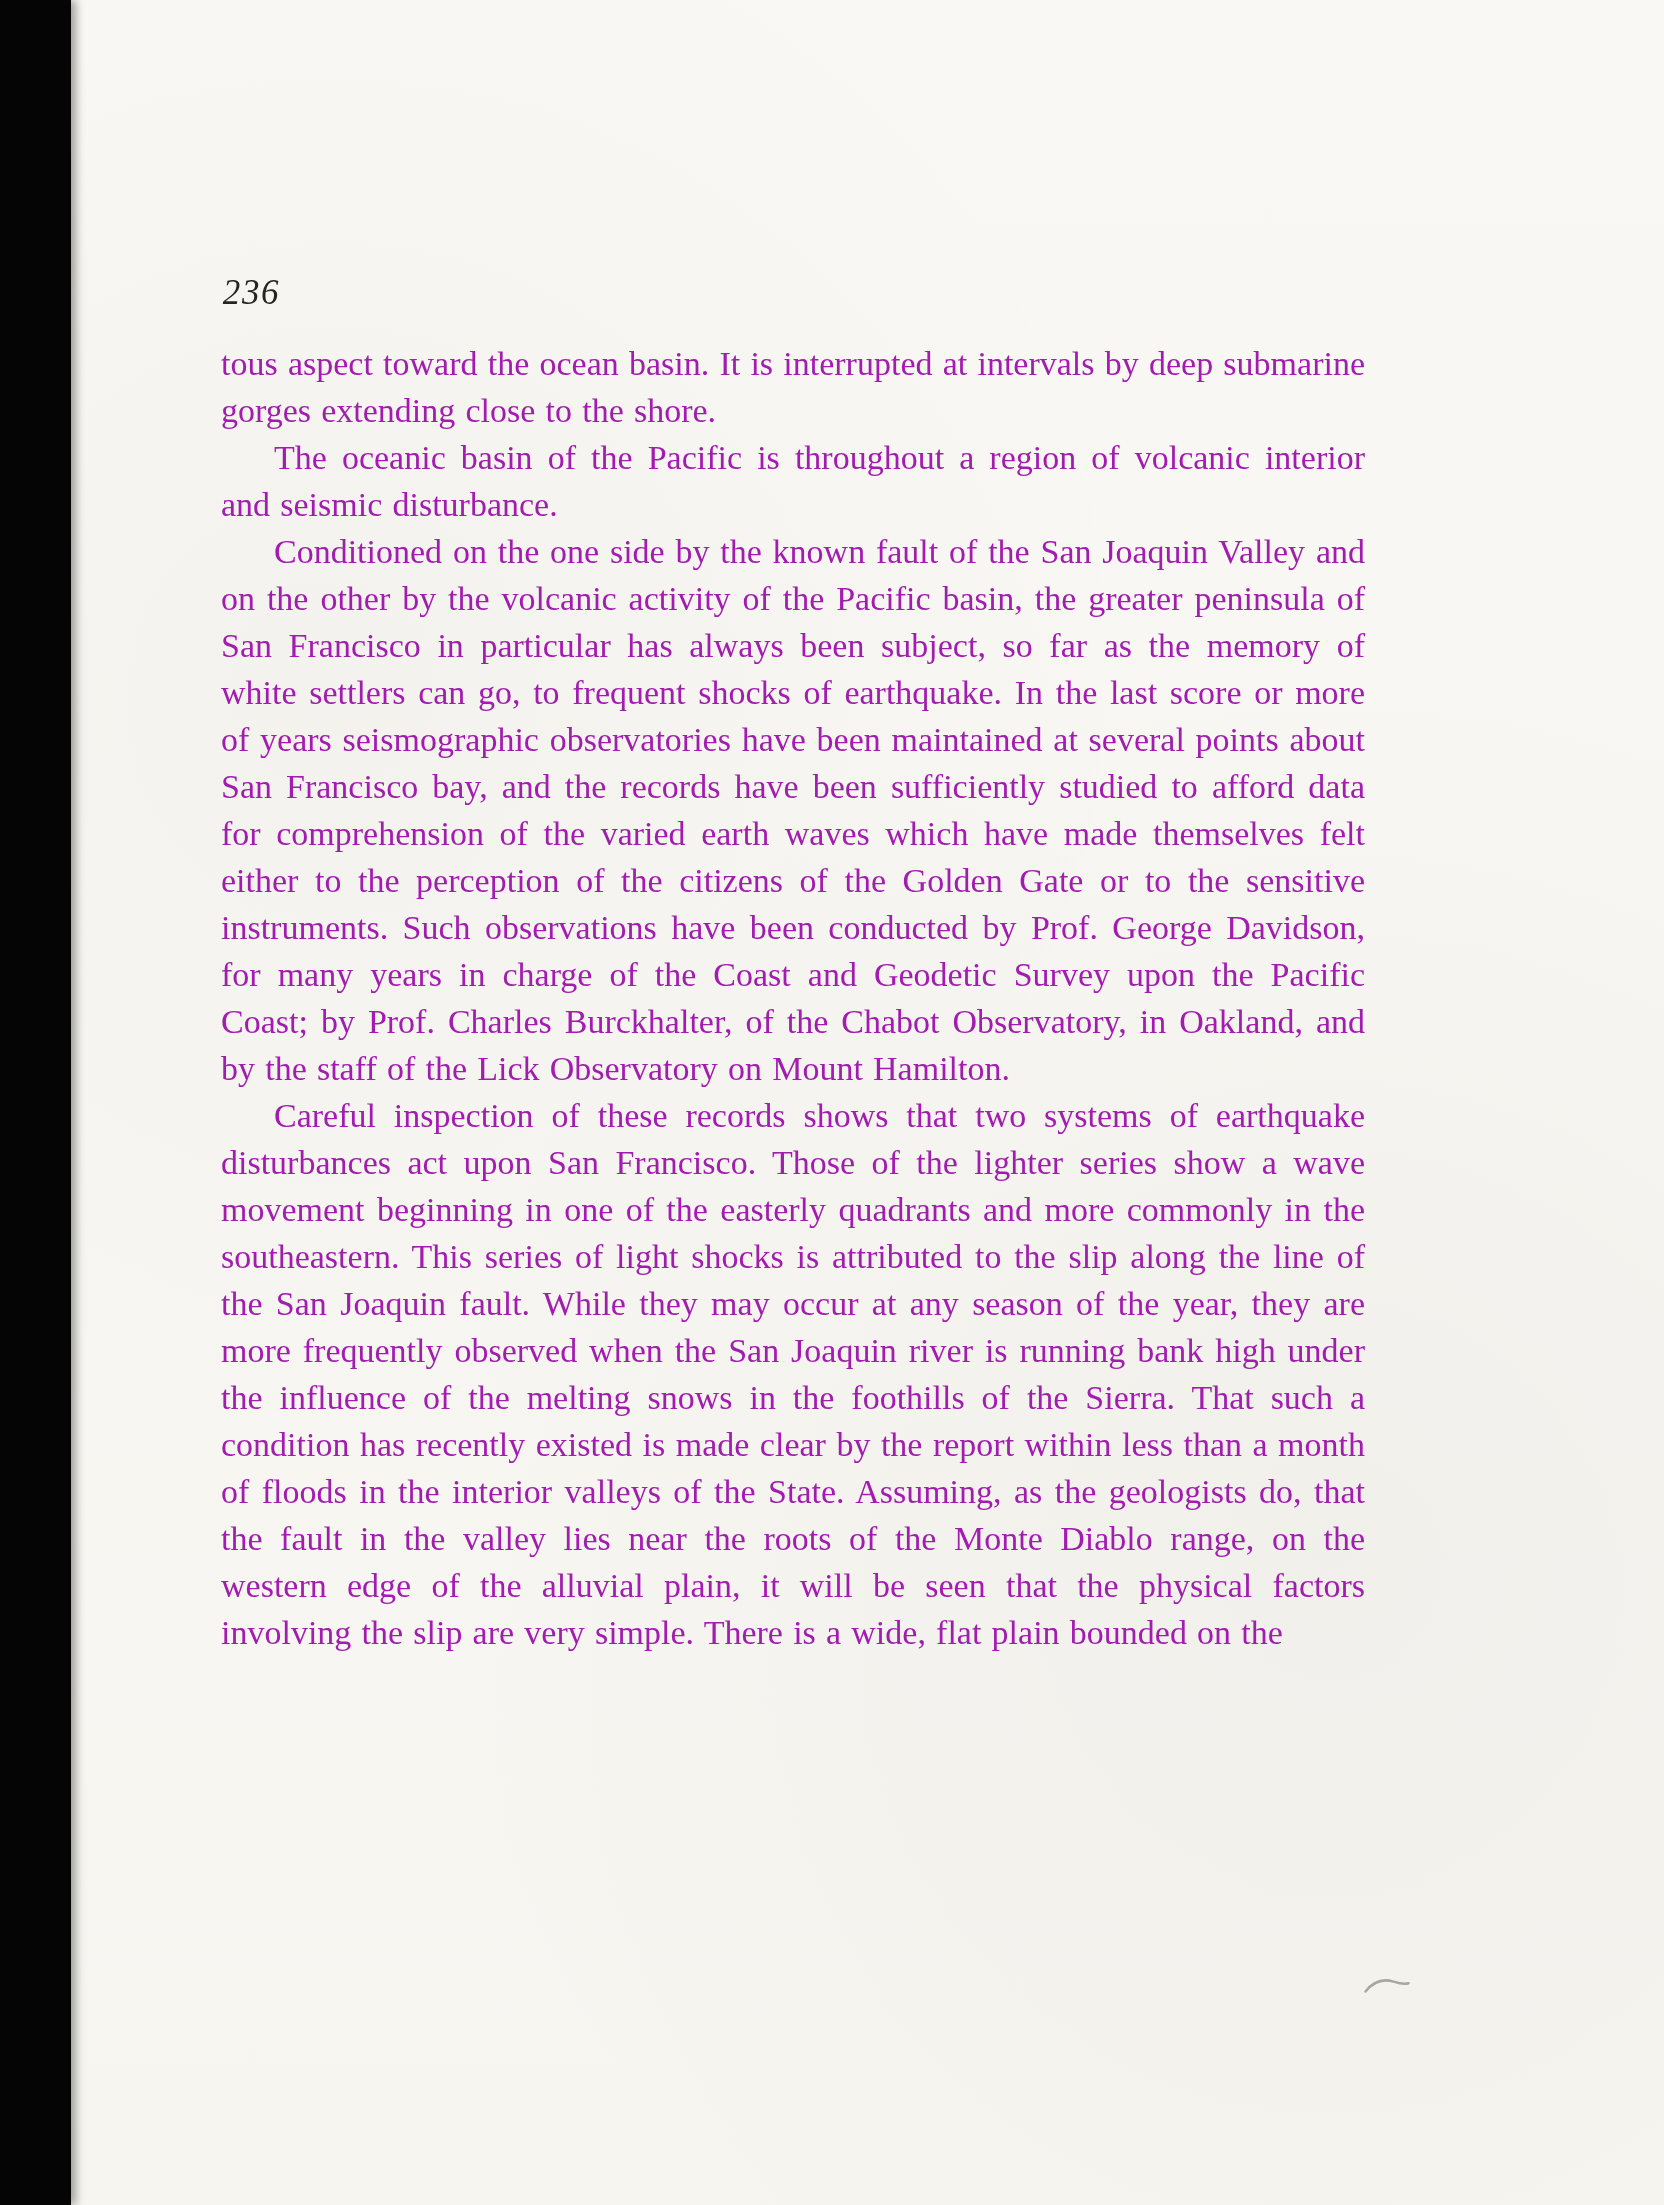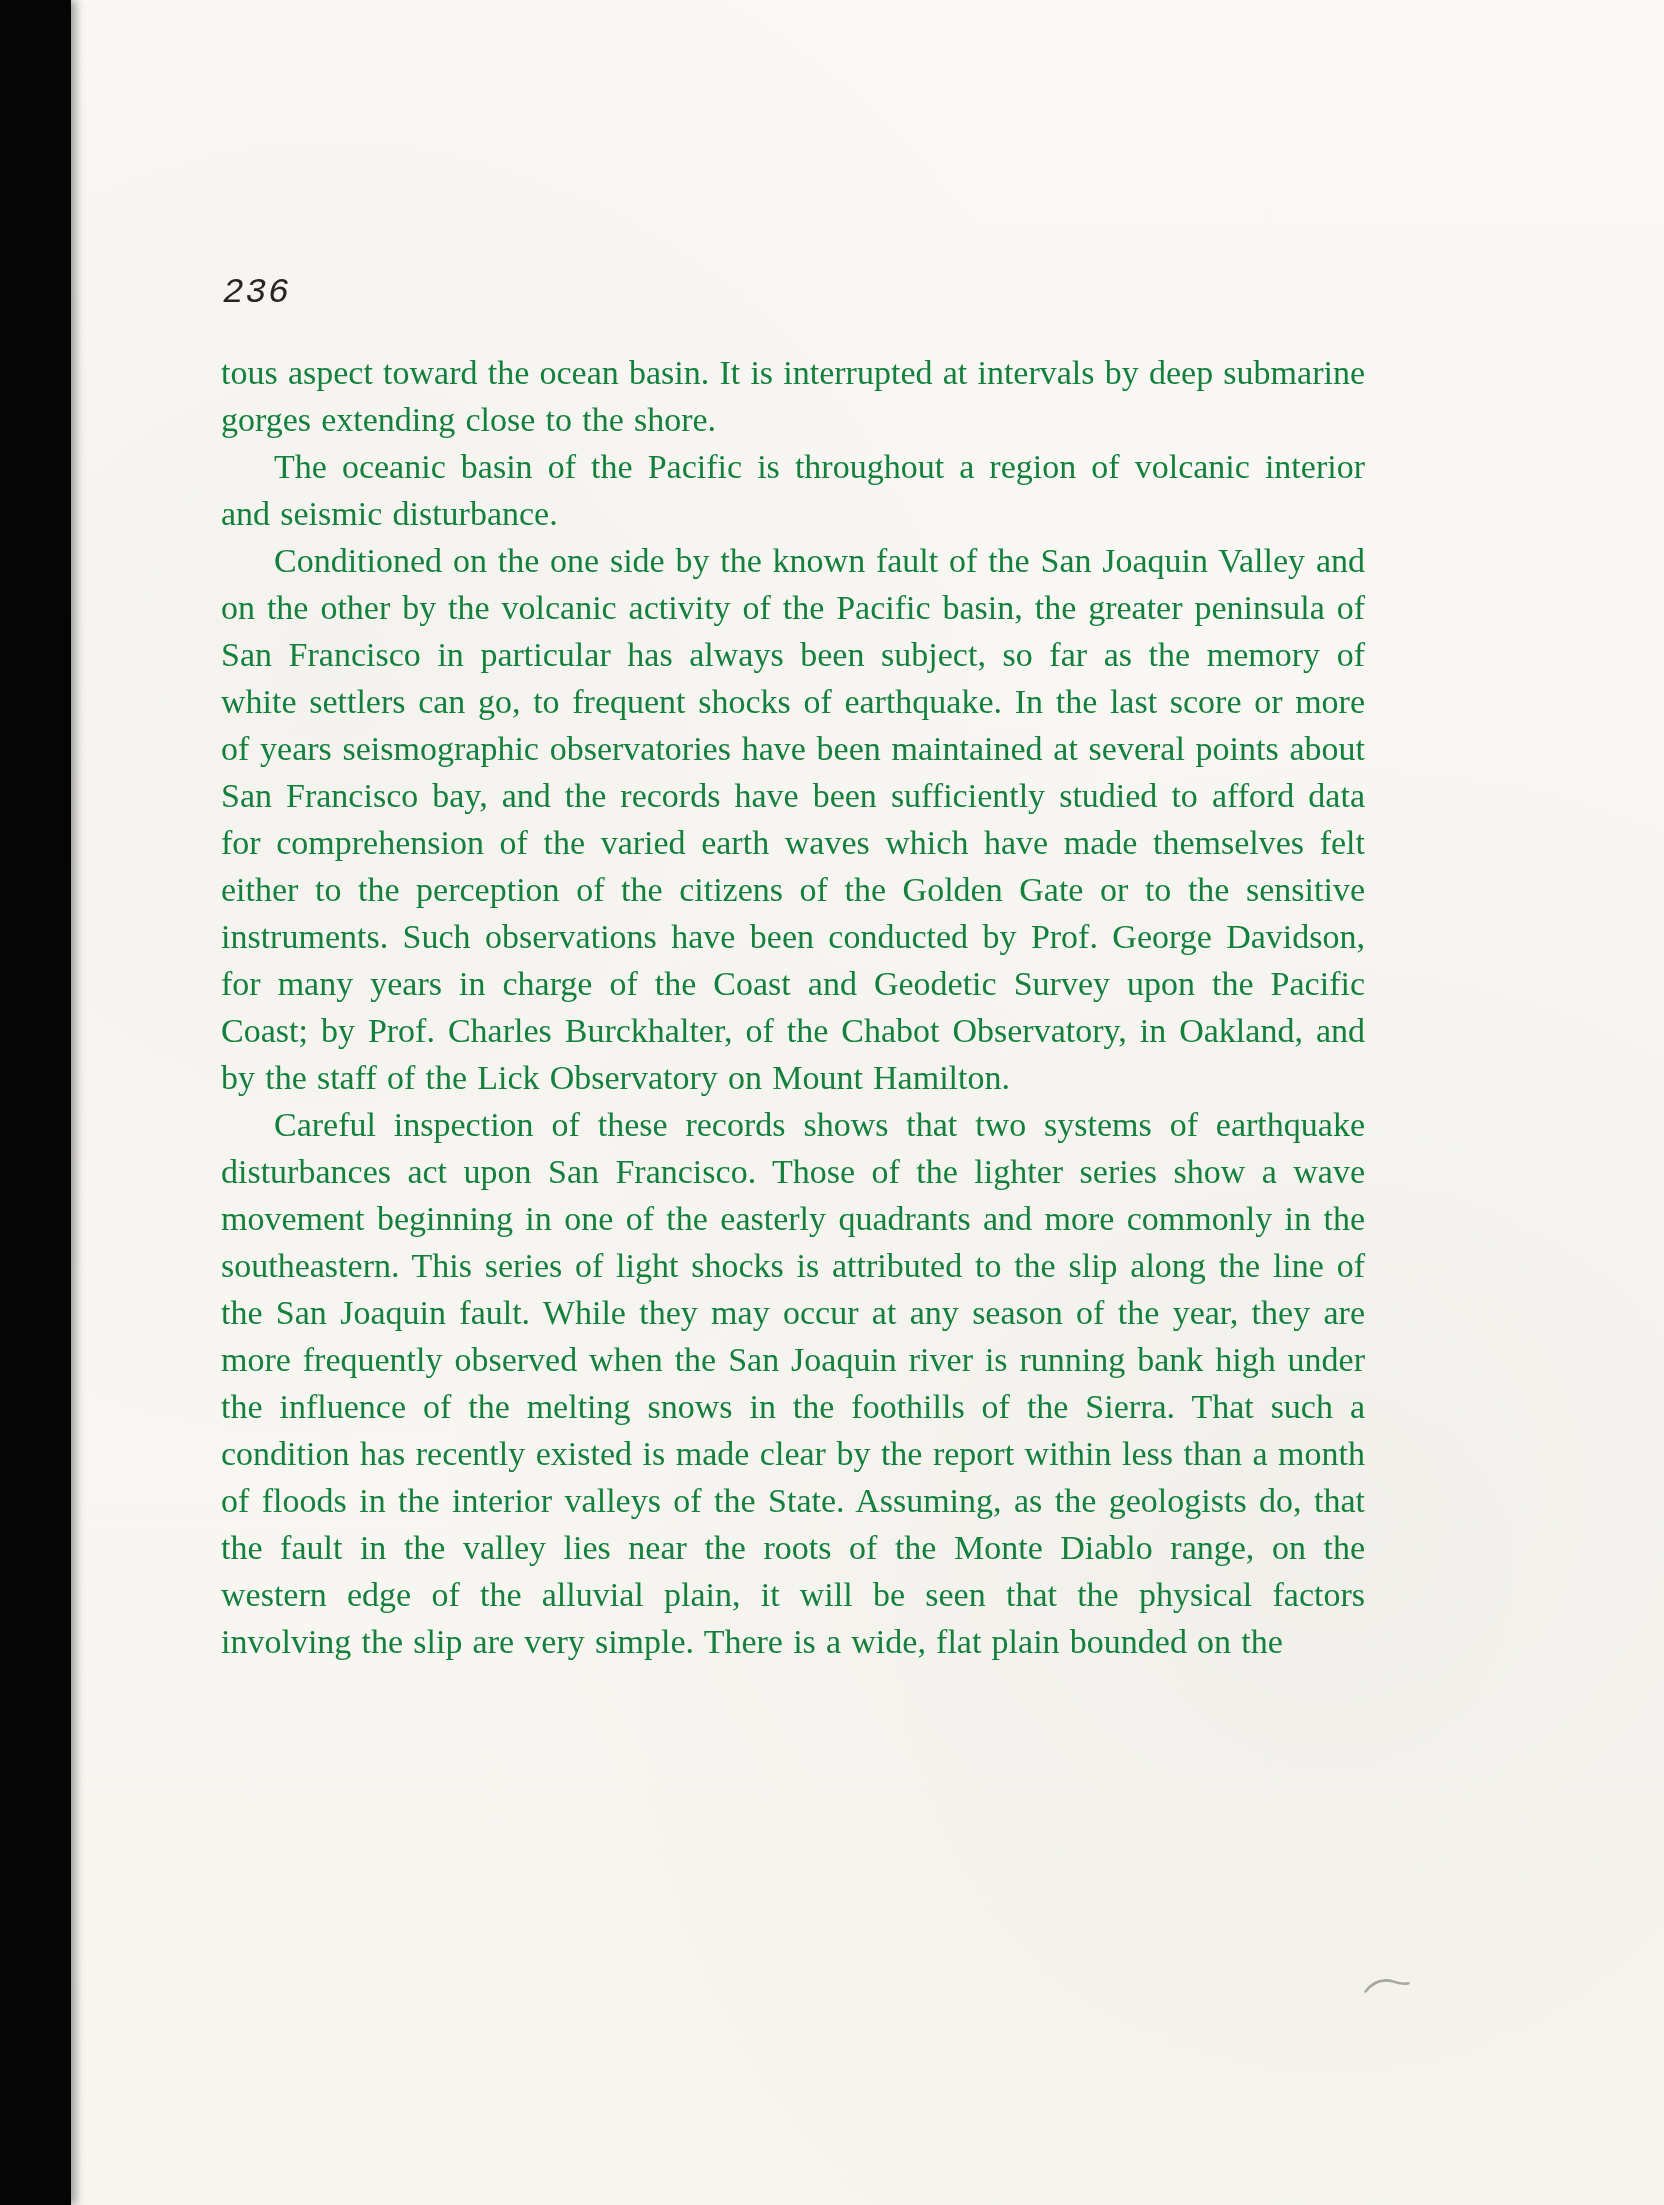--- a/index.html
+++ b/index.html
@@ -35,22 +35,21 @@
   }
   .content {
     position: absolute;
     left: 221px;
     top: 266px;
     width: 1144px;
   }
   .header-row {
     position: relative;
     height: 53px;
-    margin-bottom: 30px;
-    font-family: Liberation Mono, monospace;
+    margin-bottom: 21px;
   }
   .page-number {
     position: absolute;
     left: 1.7px;
     top: 6.6px;
     font-size: 35px;
     font-style: italic;
     letter-spacing: 1.7px;
     color: #27251f;
   }
@@ -61,21 +60,21 @@
     color: #23211c;
     font-weight: 400;
   }
   .body-text p {
     margin: 0;
     font-size: 34px;
     line-height: 47px;
     text-align: justify;
     text-justify: inter-word;
     word-spacing: 1.7px;
-    color: #15803d;
+    color: #a21caf;
   }
   .body-text p.indent {
     text-indent: 53px;
   }
   .scan-artifact {
     position: absolute;
     left: 1362px;
     top: 1975px;
     width: 50px;
     height: 21.5px;

